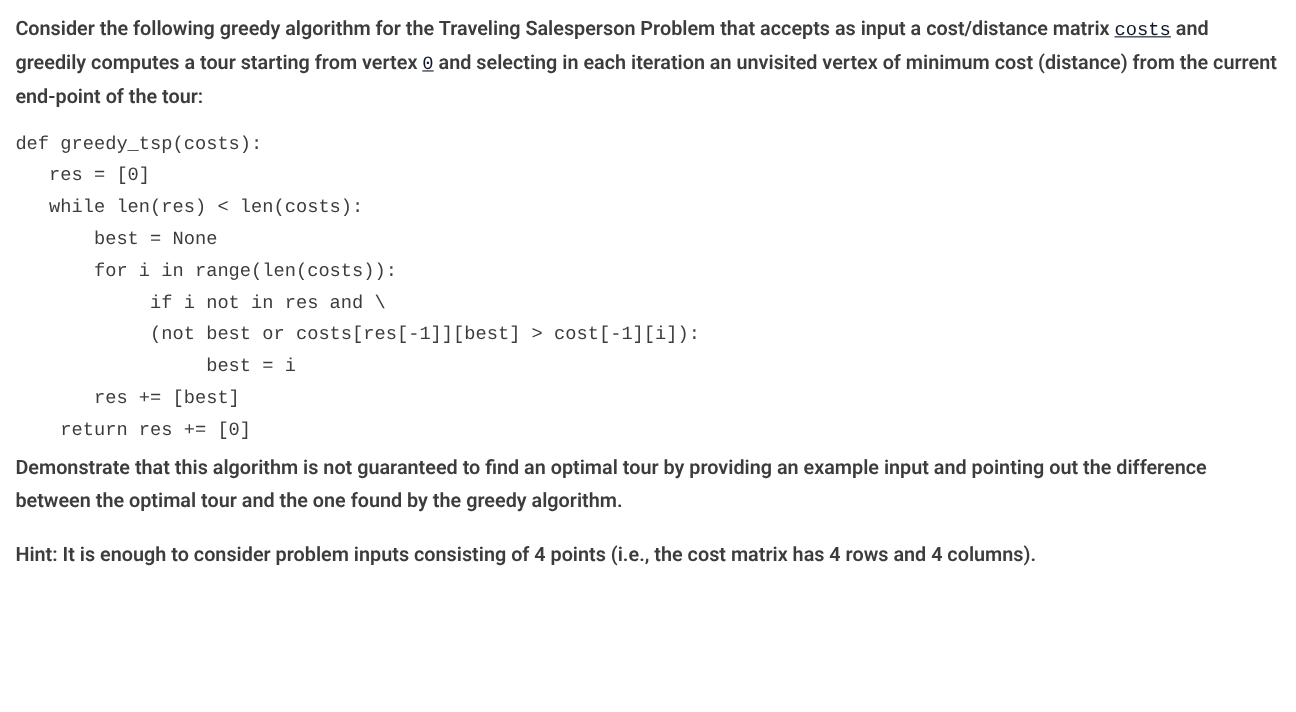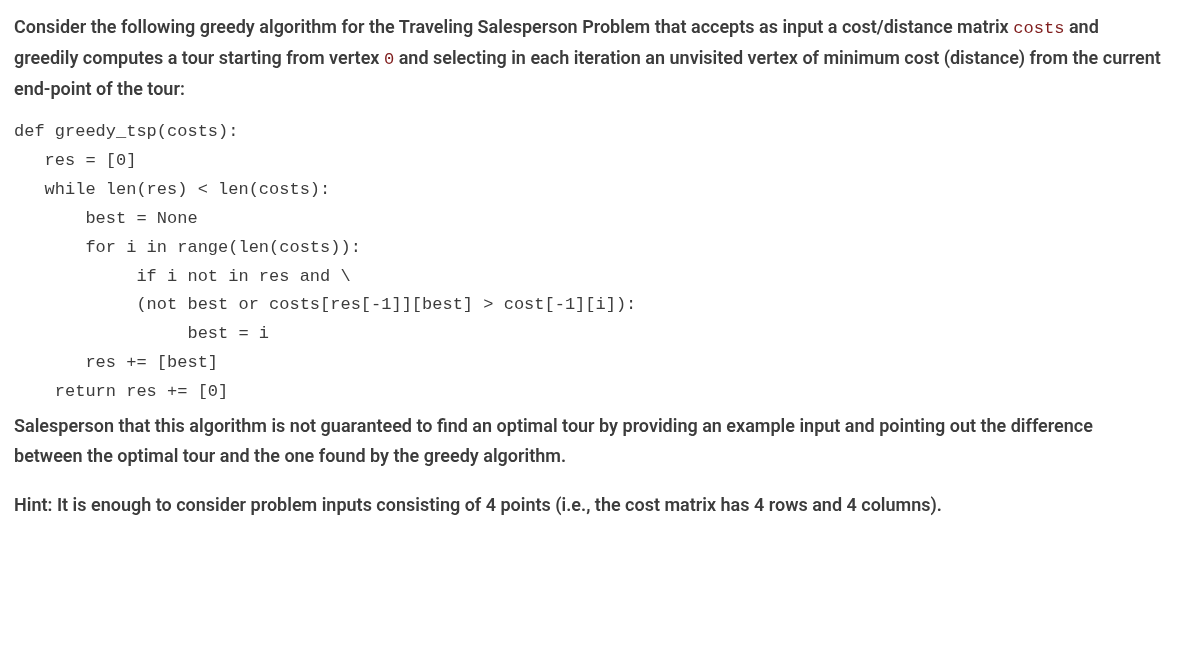--- a/index.html
+++ b/index.html
@@ -15,23 +15,24 @@
       width: 1178px;
       font-size: 18px;
       line-height: 1.65;
       font-weight: 600;
     }
     .para {
       margin-bottom: 14px;
     }
     .code-inline {
       font-family: "Consolas", "Menlo", "Courier New", monospace;
-      color: #7f1d1d;
+      color: #0f172a;
       font-size: 0.95em;
       font-weight: 500;
+      text-decoration: underline;
     }
     .code-block {
       font-family: "Consolas", "Menlo", "Courier New", monospace;
       white-space: pre;
       color: #3c3c3c;
       font-size: 17px;
       line-height: 1.7;
       margin-bottom: 4px;
       font-weight: 500;
     }
@@ -50,15 +51,15 @@
    res = [0]
    while len(res) &lt; len(costs):
        best = None
        for i in range(len(costs)):
             if i not in res and \
             (not best or costs[res[-1]][best] &gt; cost[-1][i]):
                  best = i
        res += [best]
     return res += [0]</div>
 
-<p class="para">Salesperson that this algorithm is not guaranteed to find an optimal tour by providing an example input and pointing out the difference between the optimal tour and the one found by the greedy algorithm.</p>
+<p class="para">Demonstrate that this algorithm is not guaranteed to find an optimal tour by providing an example input and pointing out the difference between the optimal tour and the one found by the greedy algorithm.</p>
 
 <p class="para para-hint">Hint: It is enough to consider problem inputs consisting of 4 points (i.e., the cost matrix has 4 rows and 4 columns).</p>
 
 </body></html>

